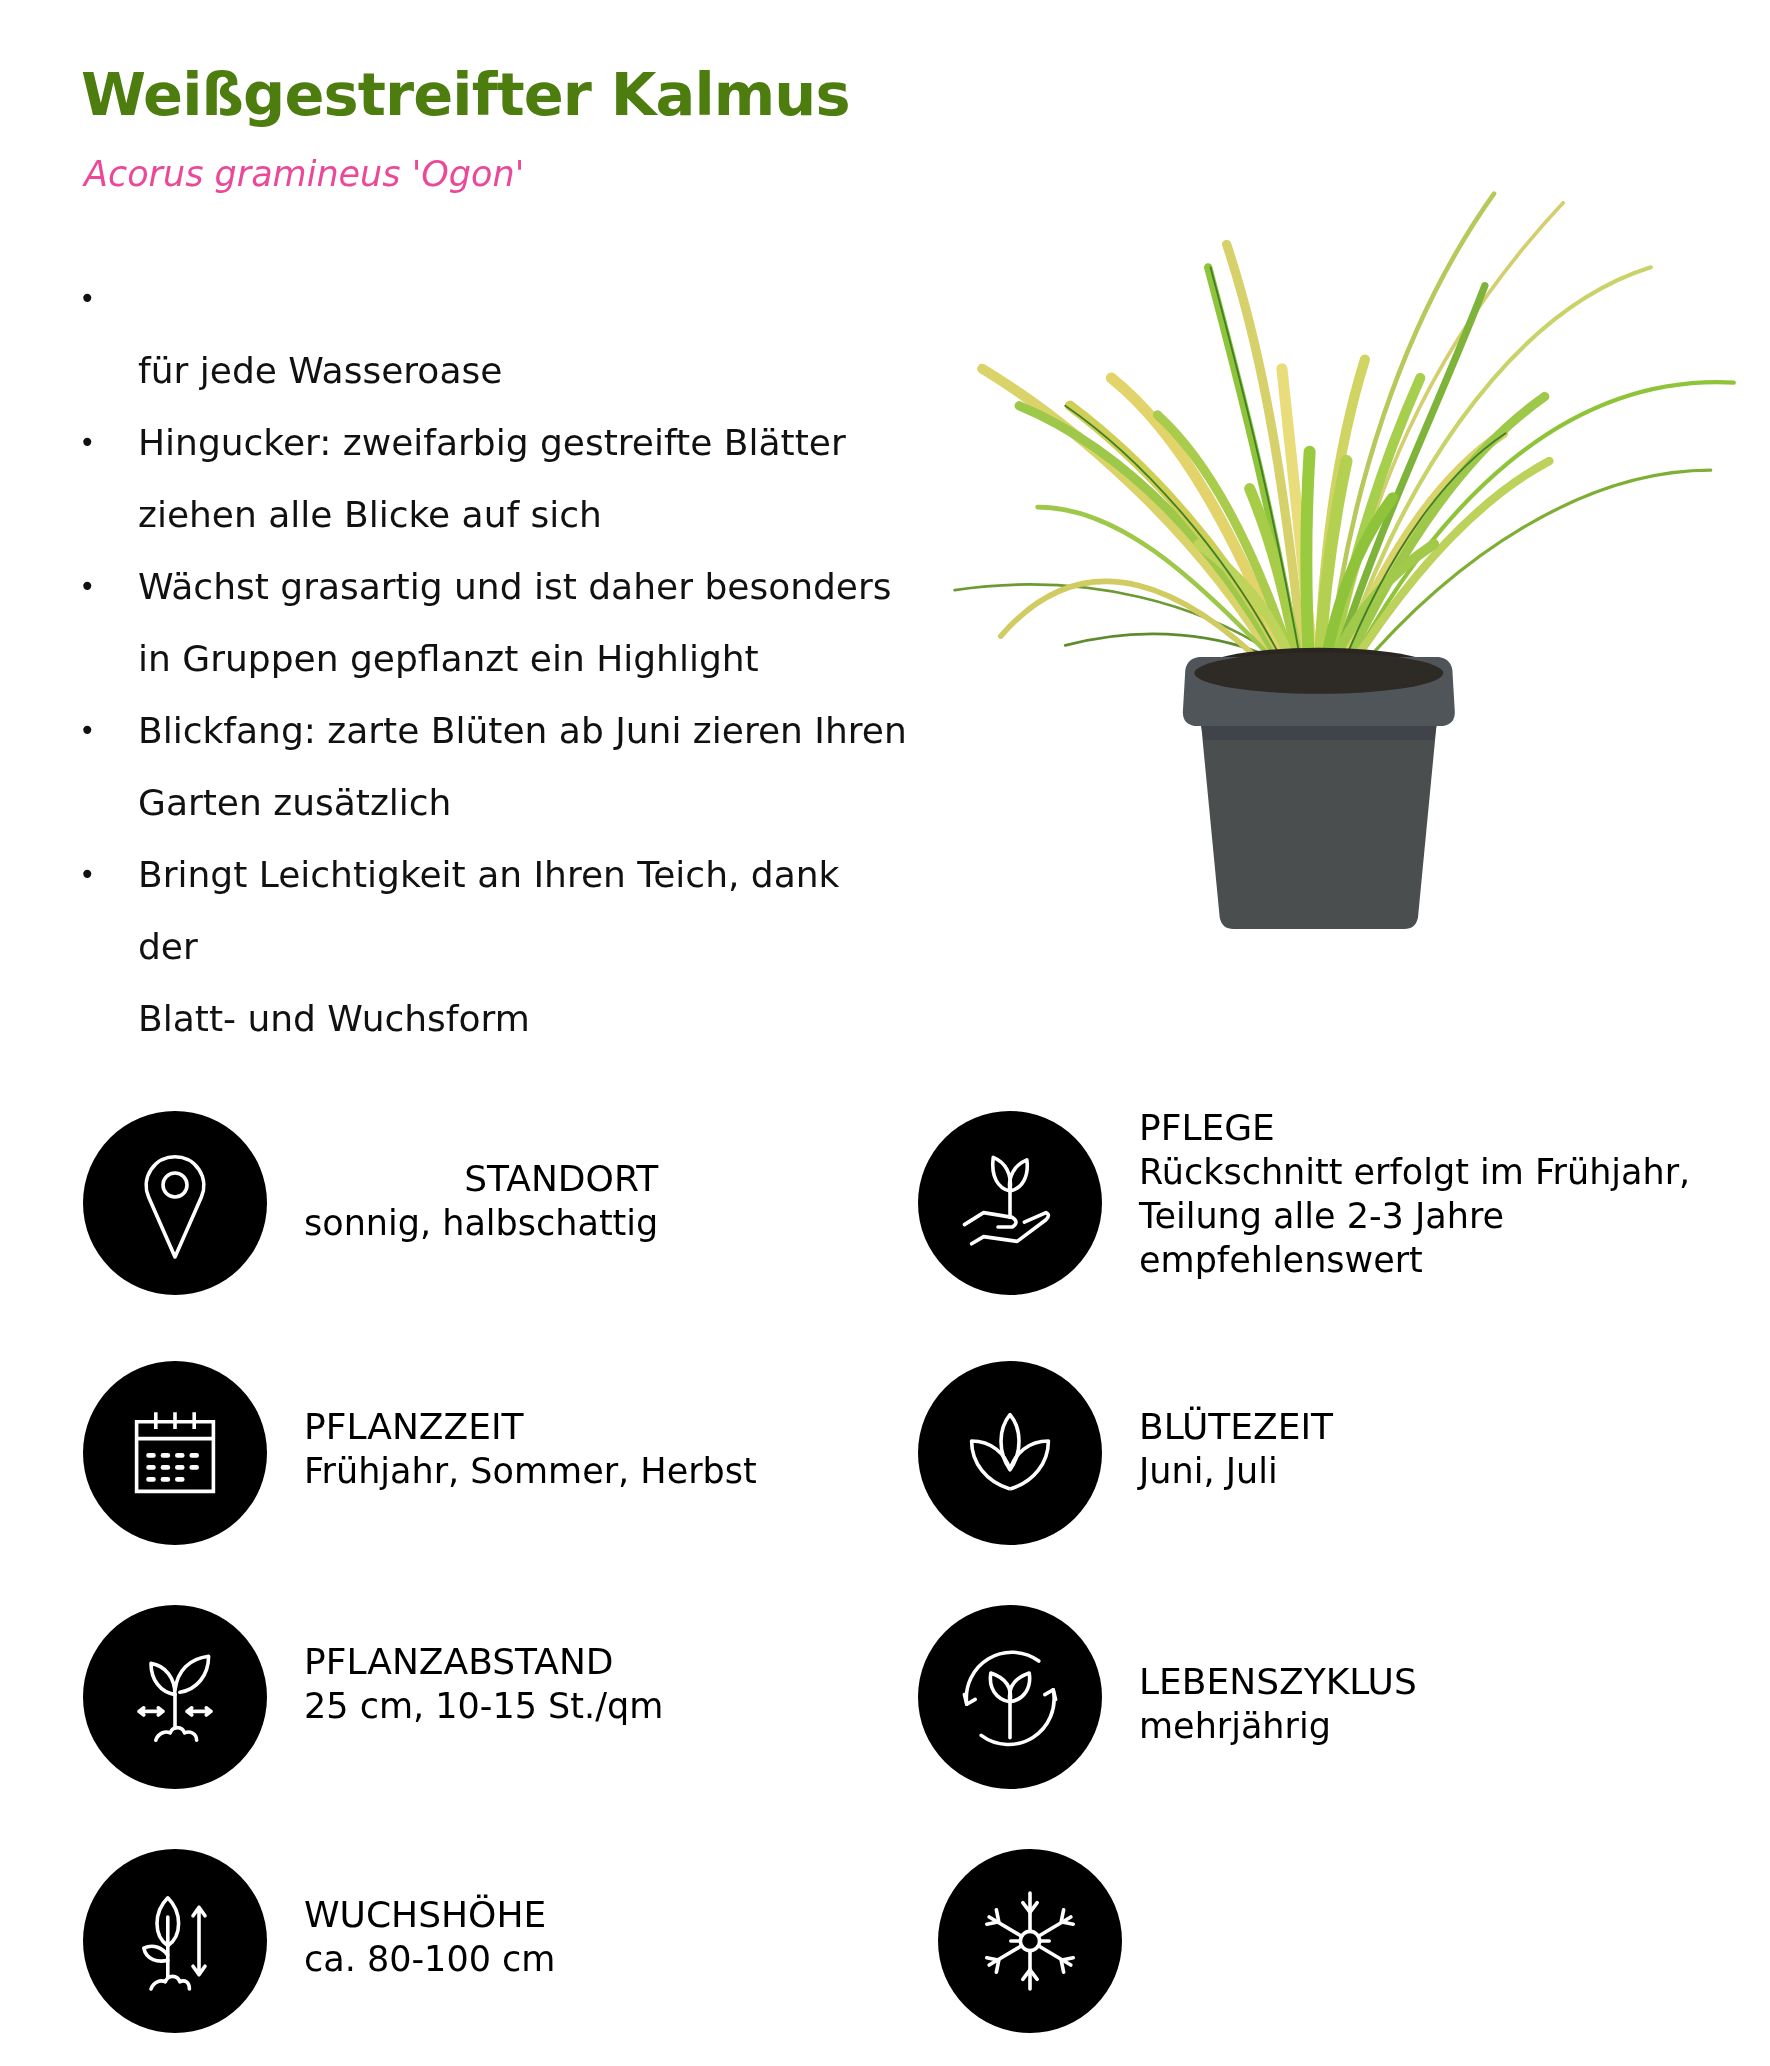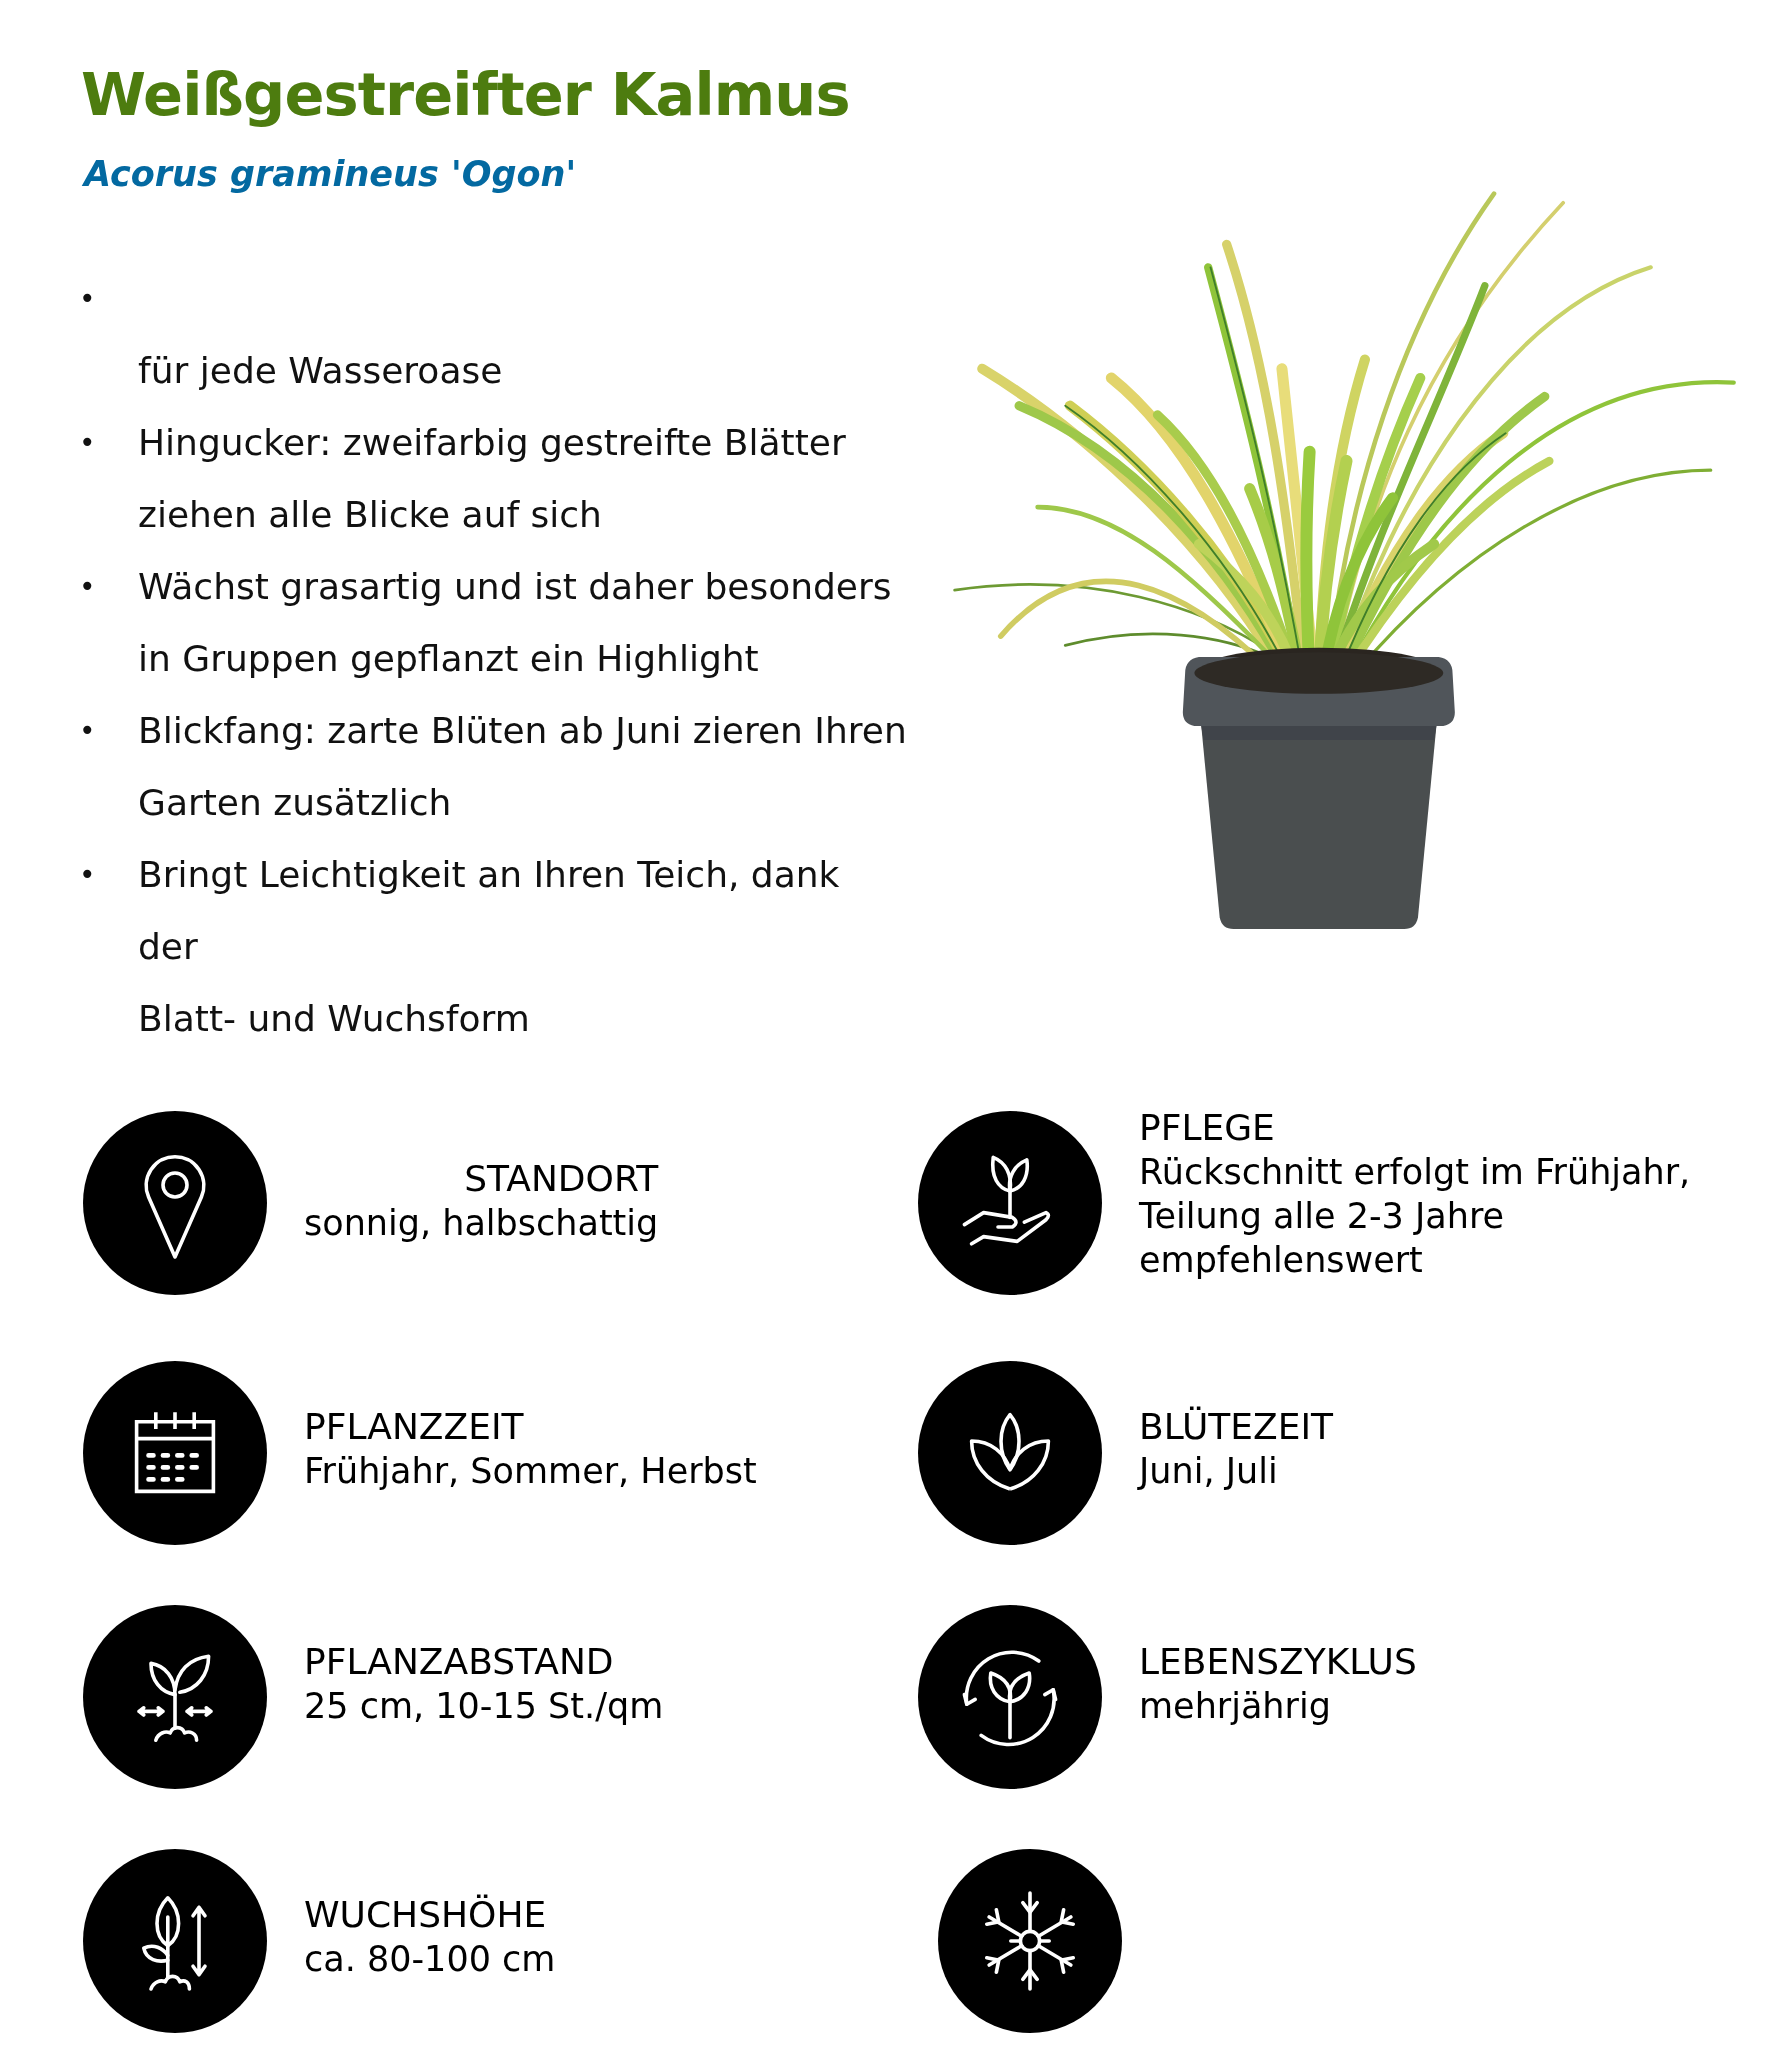--- a/index.html
+++ b/index.html
@@ -1,18 +1,18 @@
 <!DOCTYPE html>
 <html style="font-size:7.4px"><head>
 <meta charset="utf-8">
 <style>
   html, body { margin:0; padding:0; background:#ffffff; }
   body { width:1771px; height:2066px; position:relative; overflow:hidden; font-family:"DejaVu Sans", "Liberation Sans", sans-serif; color:#000; }
   .title { position:absolute; left:81px; top:60px; font-size:59px; font-weight:bold; color:#4d7c0f; letter-spacing:-0.9px; white-space:nowrap; }
-  .subtitle { position:absolute; left:84px; top:154px; font-size:35px; font-style:italic; color:#0369a1; white-space:nowrap;font-weight:bold; }
+  .subtitle { position:absolute; left:84px; top:154px; font-size:35px; font-style:italic; color:#ec4899; white-space:nowrap; }
   .bullets { position:absolute; left:78px; top:263px; width:830px; margin:0; padding:0; list-style:none; }
   .bullets li { position:relative; padding-left:60px; font-size:36px; line-height:72px; color:#111; }
   .bullets li .dot { position:absolute; left:0.9px; top:0; font-size:28px; line-height:72px; }
   .plant { position:absolute; left:950px; top:175px; width:793px; height:761px; }
   .info-item { position:absolute; display:flex; align-items:flex-start; }
   .info-icon { width:184px; height:184px; border-radius:50%; background:#000; flex:0 0 184px; display:flex; align-items:center; justify-content:center; }
   .info-icon svg { width:120px; height:120px; }
   .info-text { margin-left:37px; }
   .info-label { font-size:36px; font-weight:normal; line-height:44px; white-space:nowrap; }
   .info-value { font-size:35px; line-height:44px; white-space:nowrap; }
@@ -166,21 +166,21 @@
     <svg viewBox="0 0 100 100" fill="none" stroke="#fff" stroke-width="3" stroke-linecap="round" stroke-linejoin="round">
         <path d="M74 20 A 38 38 0 0 0 14 56"></path>
         <path d="M26 82 A 38 38 0 0 0 86 44"></path>
         <path d="M14 56 l-2 -8 M14 56 l7 -4"></path>
         <path d="M86 44 l2 8 M86 44 l-7 4"></path>
         <path d="M50 84 L50 54"></path>
         <path d="M50 54 C 38 52, 32 42, 34 30 C 46 34, 52 42, 50 54"></path>
         <path d="M50 54 C 62 52, 68 42, 66 30 C 54 34, 48 42, 50 54"></path>
       </svg>
   </div>
-  <div class="info-text" style="margin-top:35px;">
+  <div class="info-text" style="margin-top:55px;">
     <div class="info-label">LEBENSZYKLUS</div>
     <div class="info-value">mehrjährig</div>
   </div>
 </div>
 
 <div class="info-item" style="left:83px; top:1849px;">
   <div class="info-icon">
     <svg viewBox="0 0 100 100" fill="none" stroke="#fff" stroke-width="3" stroke-linecap="round" stroke-linejoin="round">
         <path d="M44 80 L44 30"></path>
         <path d="M44 14 C 32 26, 32 46, 44 54 C 56 46, 56 26, 44 14 Z"></path>

